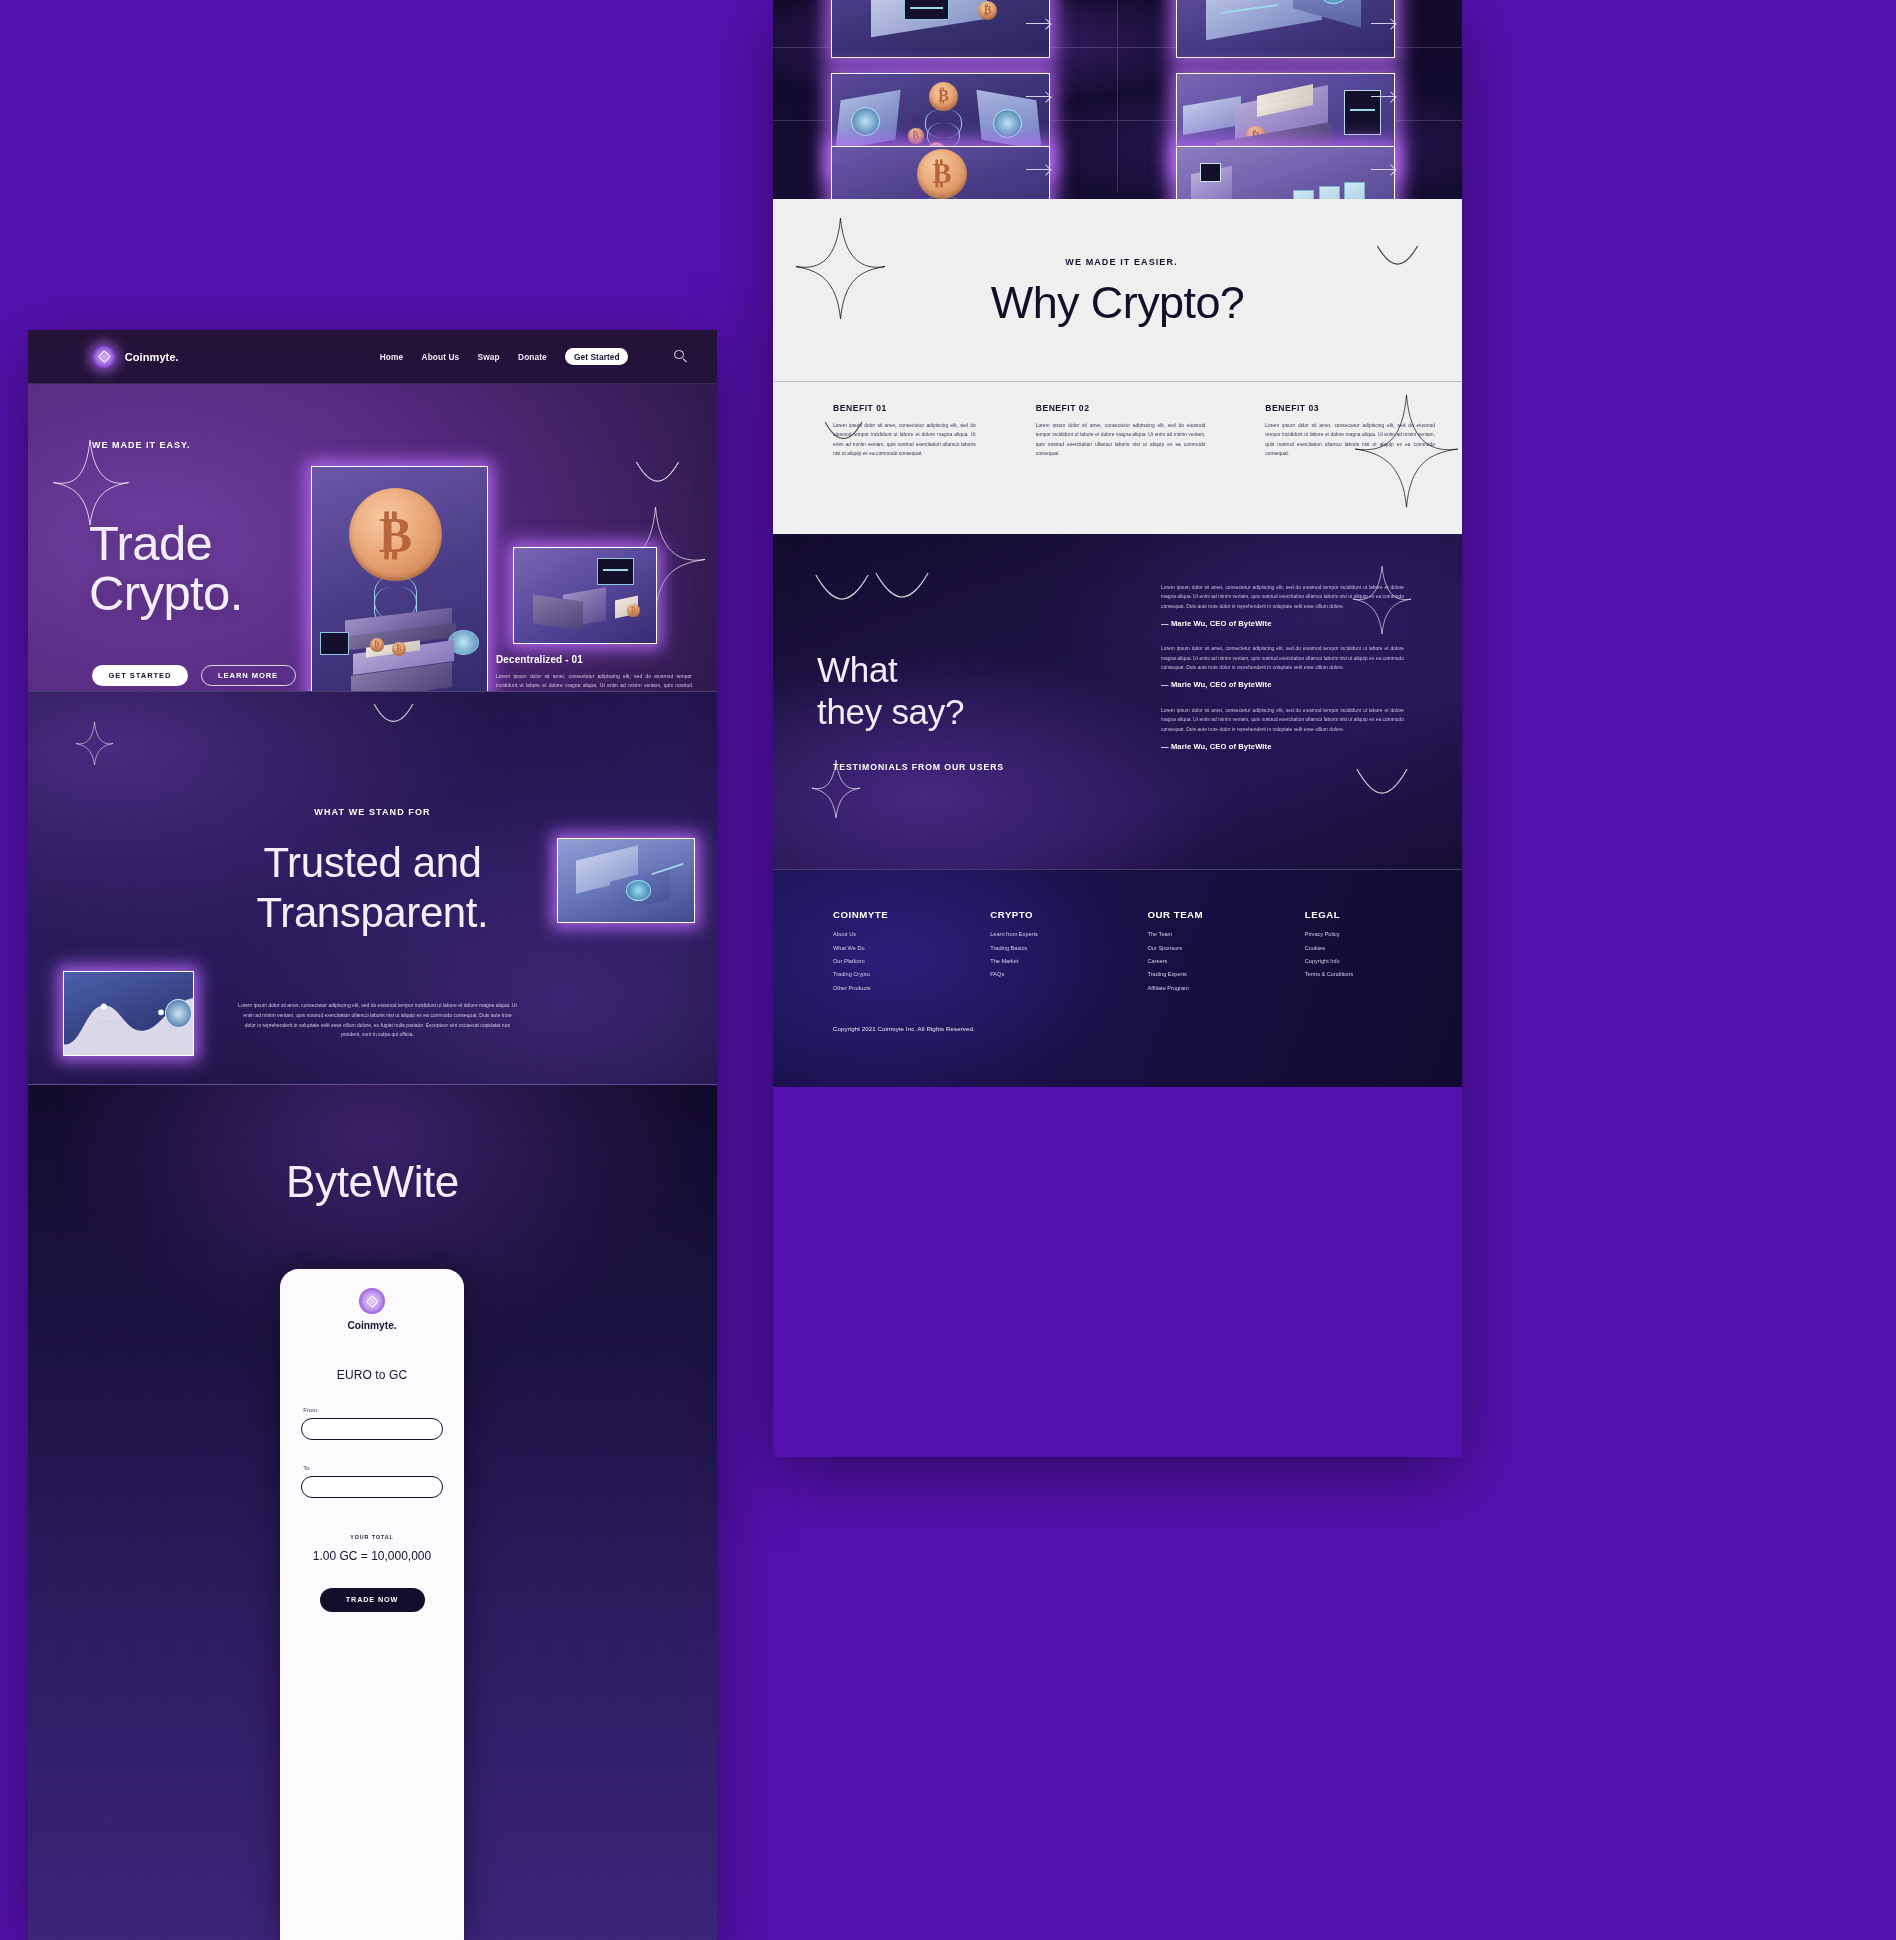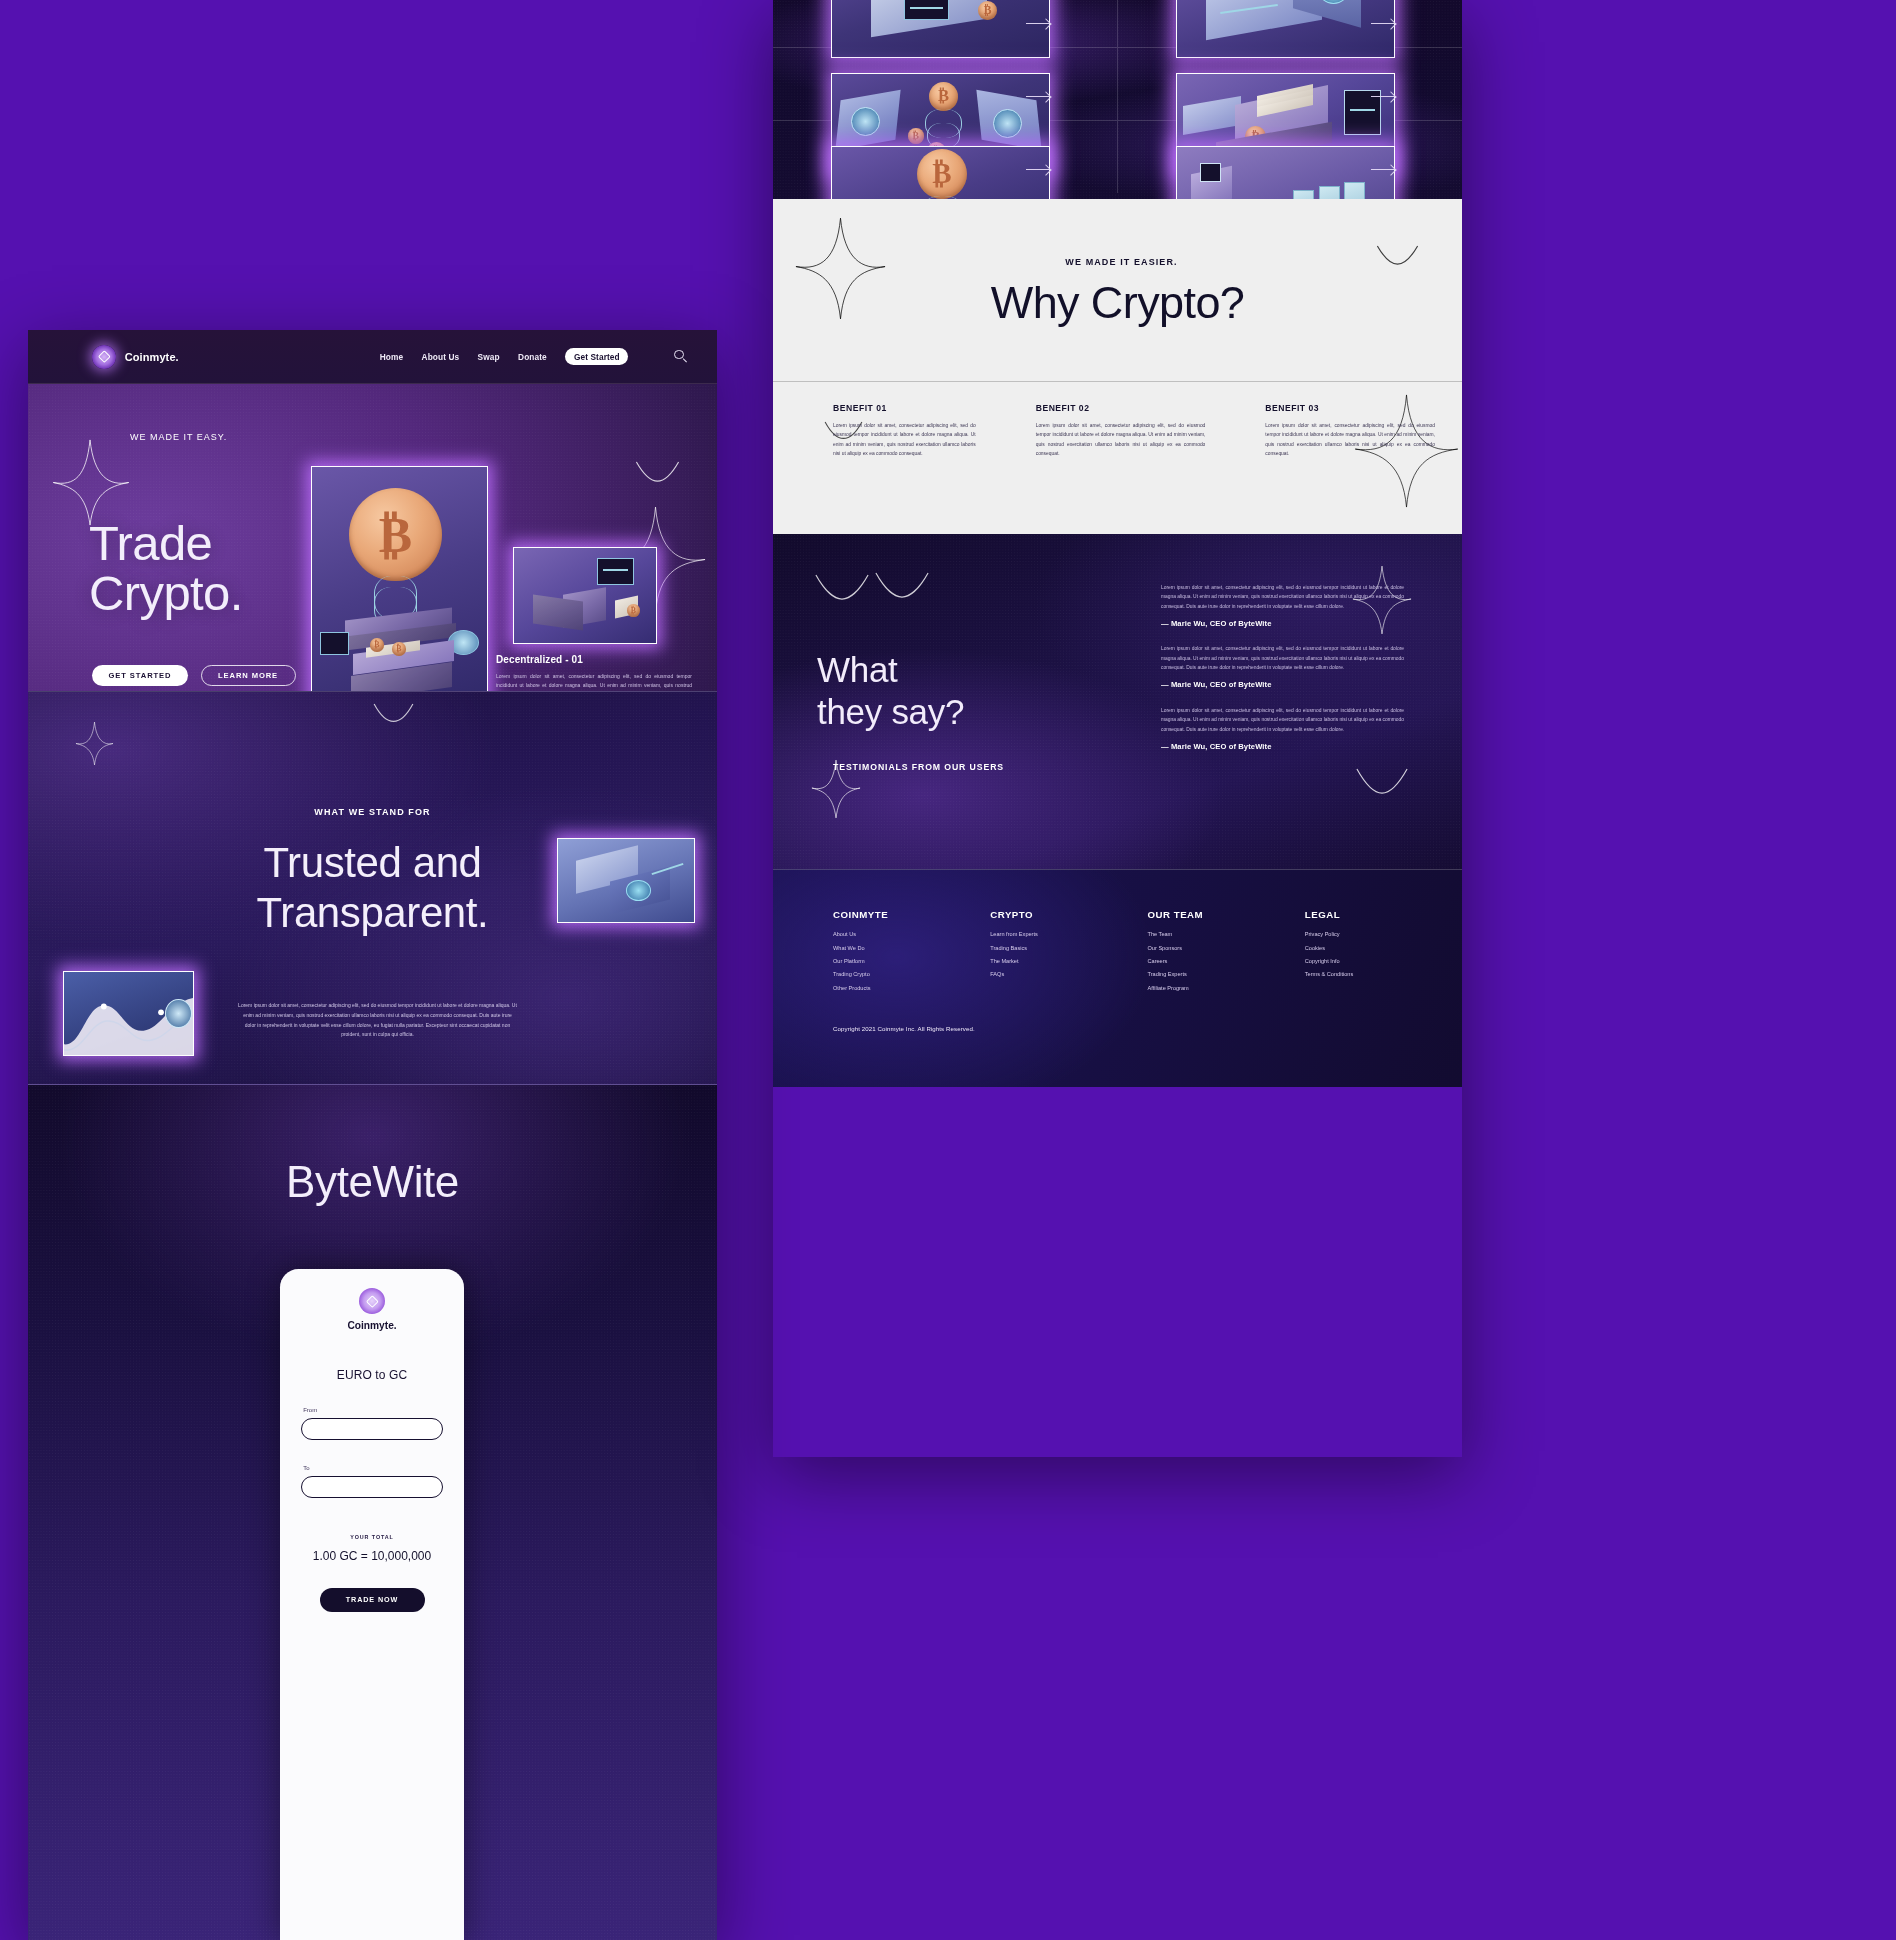--- a/index.html
+++ b/index.html
@@ -63,22 +63,22 @@
   .nav-search i {
     position:absolute; left:0; top:0; width: 9.7px; height: 9.7px; border: 1.3px solid #e9e3f5;
     border-radius: 50%;
   }
   .nav-search b {
     position:absolute; left:8.7px; top:8.7px; width: 4.9px; height: 1.3px; background: #e9e3f5;
     transform: rotate(45deg); transform-origin: left center;
   }
   .hero-body { position: relative; z-index: 3; height: 307px; }
   .eyebrow {
-    position: absolute; left: 64px; top: 48px;
-    color: #fff; font-size: 9px; font-weight: 400; letter-spacing: 1px; margin-left: 38px;
+    position: absolute; left: 64px; top: 56px;
+    color: #fff; font-size: 9px; font-weight: 700; letter-spacing: 1px;
   }
   .hero-h1 {
     position: absolute; left: 61px; top: 184px;
     transform: translateY(-50%);
     color: #f3eefb; font-size: 49px; line-height: 1.03; font-weight: 300;
     letter-spacing: -0.6px; text-shadow: 0 1.9px 17.5px rgba(0,0,0,.3);
   }
   .hero-btns { position: absolute; left: 64px; top: 281px; display: flex; gap: 12.6px; }
   .btn {
     height: 21.3px; display: inline-flex; align-items: center; justify-content: center;

